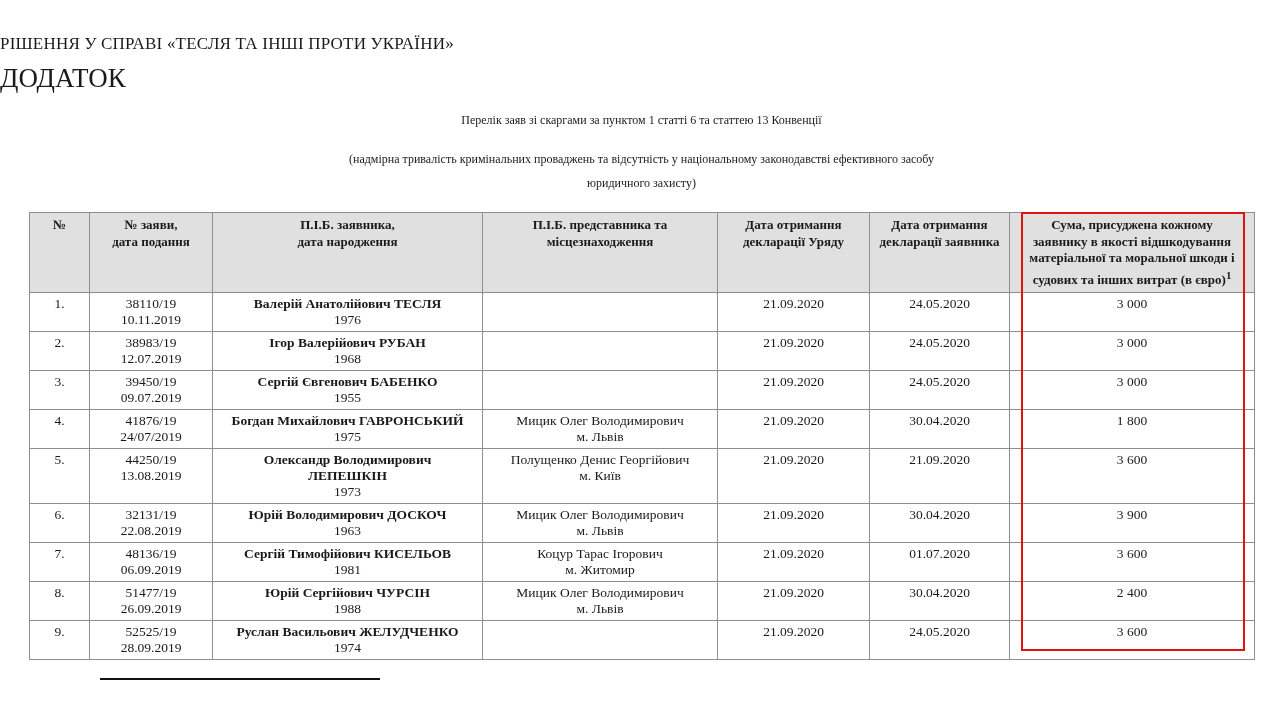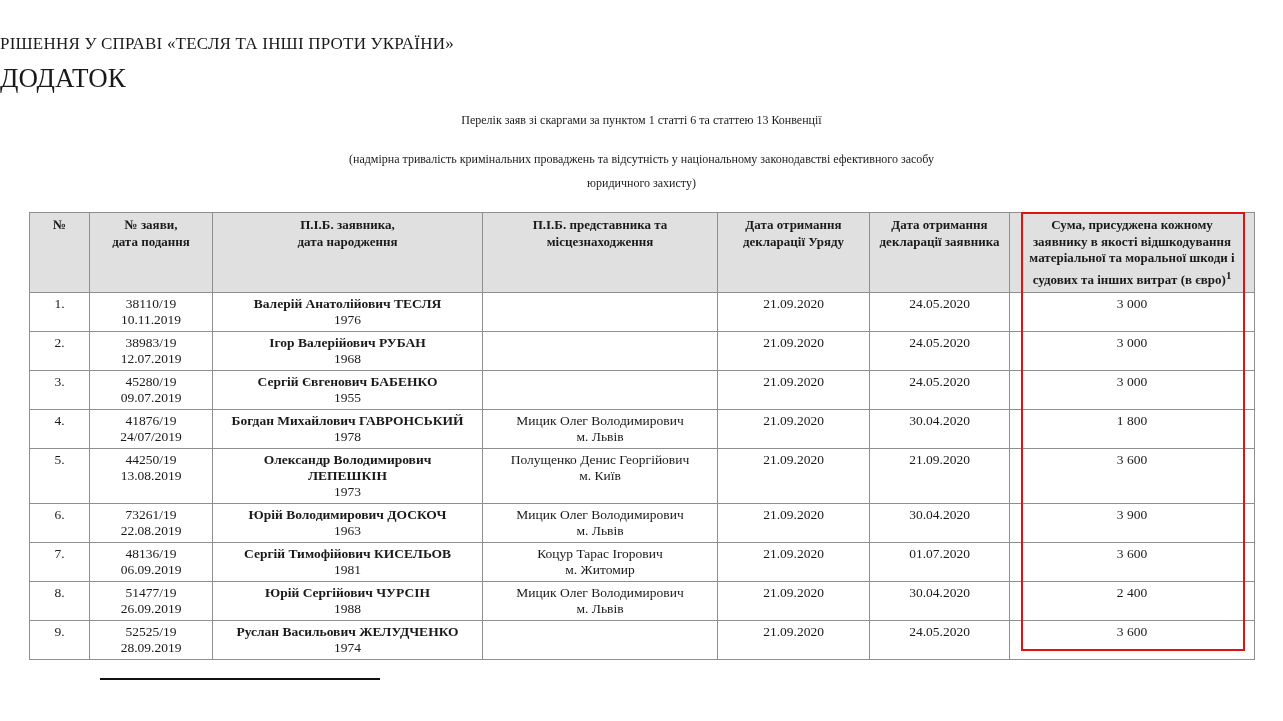--- a/index.html
+++ b/index.html
@@ -146,21 +146,21 @@
       <div></div>
       <div></div>
     </td>
     <td>21.09.2020</td>
     <td>24.05.2020</td>
     <td>3 000</td>
   </tr>
           <tr>
     <td>3.</td>
     <td>
-      <div>45280/19</div>
+      <div>39450/19</div>
       <div>09.07.2019</div>
     </td>
     <td>
       <div class="bold pre">Сергій Євгенович БАБЕНКО</div>
       <div>1955</div>
     </td>
     <td>
       <div></div>
       <div></div>
     </td>
@@ -169,21 +169,21 @@
     <td>3 000</td>
   </tr>
           <tr>
     <td>4.</td>
     <td>
       <div>41876/19</div>
       <div>24/07/2019</div>
     </td>
     <td>
       <div class="bold pre">Богдан Михайлович ГАВРОНСЬКИЙ</div>
-      <div>1978</div>
+      <div>1975</div>
     </td>
     <td>
       <div>Мицик Олег Володимирович</div>
       <div>м. Львів</div>
     </td>
     <td>21.09.2020</td>
     <td>30.04.2020</td>
     <td>1 800</td>
   </tr>
           <tr>
@@ -201,21 +201,21 @@
       <div>Полущенко Денис Георгійович</div>
       <div>м. Київ</div>
     </td>
     <td>21.09.2020</td>
     <td>21.09.2020</td>
     <td>3 600</td>
   </tr>
           <tr>
     <td>6.</td>
     <td>
-      <div>73261/19</div>
+      <div>32131/19</div>
       <div>22.08.2019</div>
     </td>
     <td>
       <div class="bold pre">Юрій Володимирович ДОСКОЧ</div>
       <div>1963</div>
     </td>
     <td>
       <div>Мицик Олег Володимирович</div>
       <div>м. Львів</div>
     </td>

